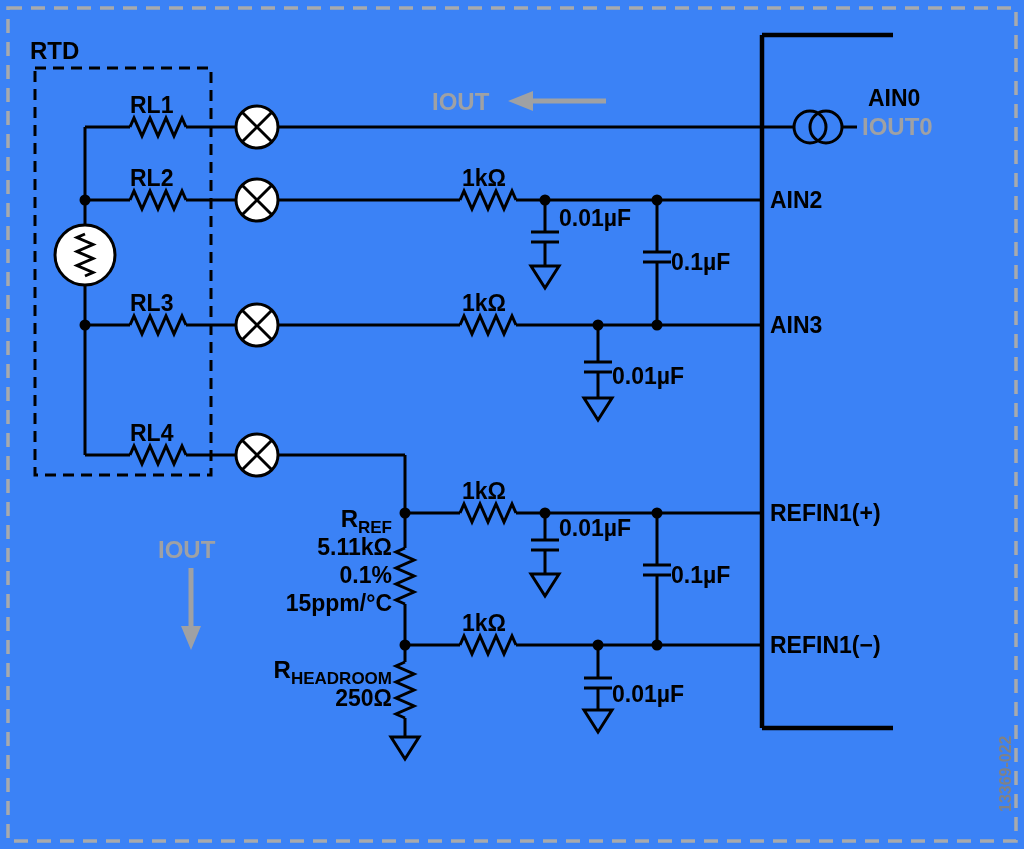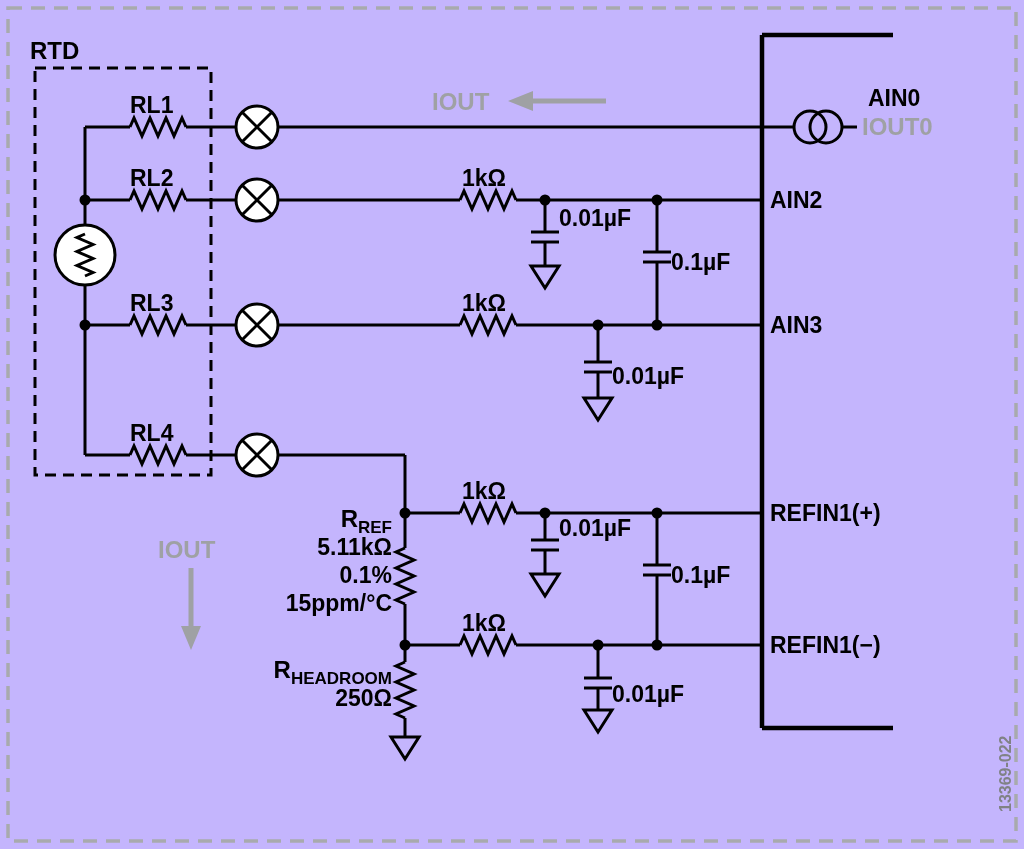--- a/index.html
+++ b/index.html
@@ -1,16 +1,16 @@
 <!DOCTYPE html>
 <html><head>
 <meta charset="utf-8">
 <style>
   html,body{margin:0;padding:0;background:#ffffff;}
-  .stage{position:relative;width:1024px;height:849px;background:#c4b5fd;overflow:hidden;
+  .stage{position:relative;width:1024px;height:849px;background:#3b82f6;overflow:hidden;
          font-family:"Liberation Sans","DejaVu Sans",sans-serif;}
   svg text{font-family:"Liberation Sans","DejaVu Sans",sans-serif;font-weight:bold;}
   .lbl{font-size:23px;fill:#000;}
   .lbl-big{font-size:24px;fill:#000;}
   .gray-lbl{font-size:24px;fill:#9fa1a4;}
   .fig{font-size:16px;fill:#808285;font-weight:bold;}
   .sub{font-size:17px;}
 </style>
 </head>
 <body>

